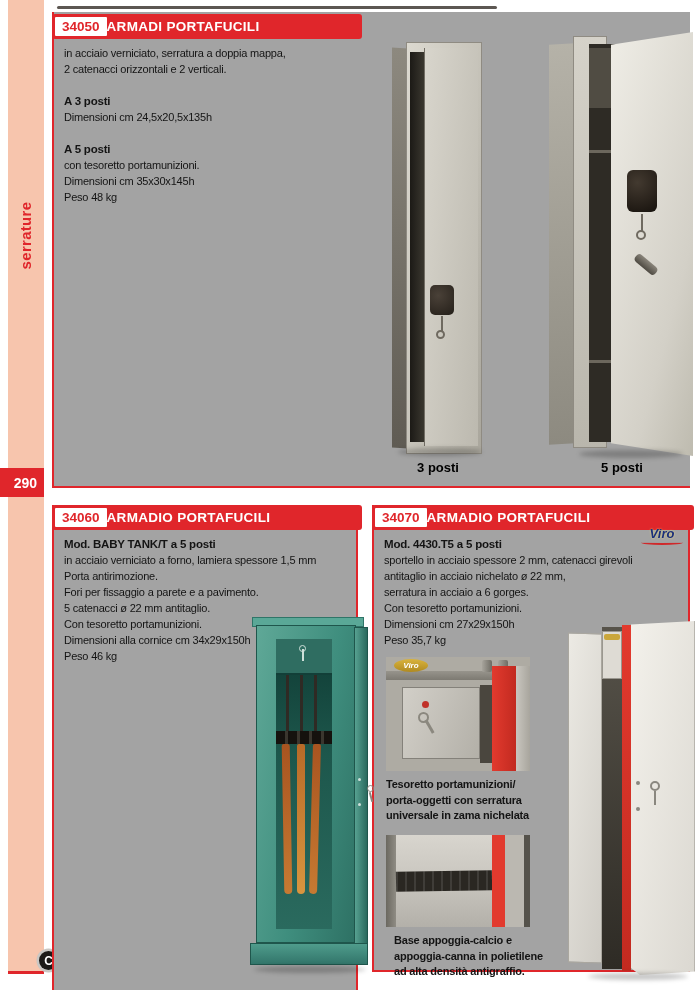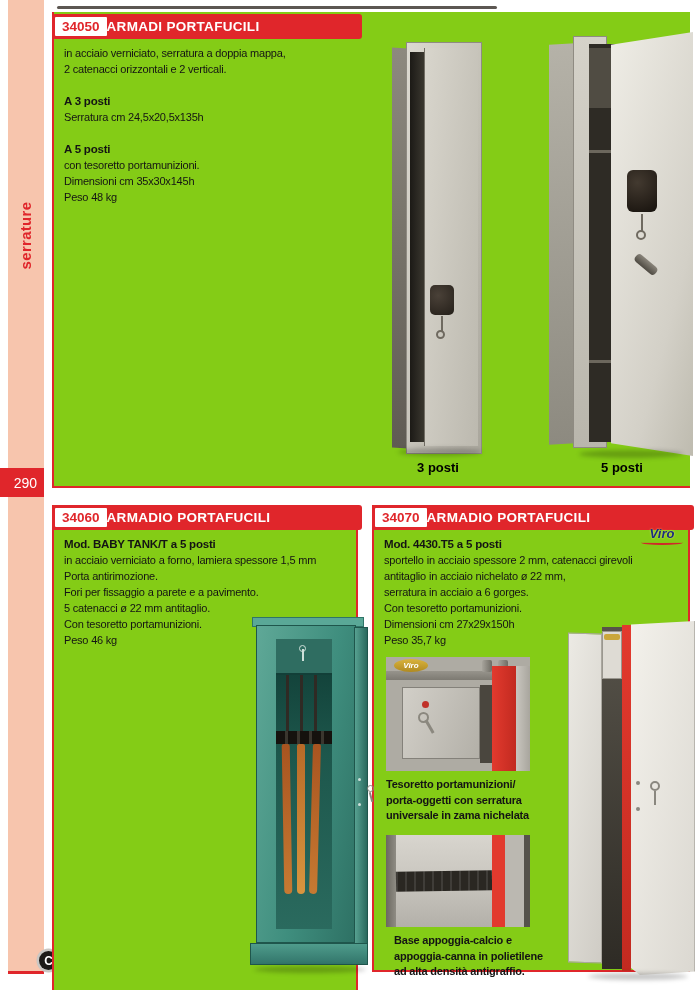--- a/index.html
+++ b/index.html
@@ -9,27 +9,27 @@
   }
   *{margin:0;padding:0;box-sizing:border-box;}
   html,body{background:#ffffff;}
   body{font-family:"Liberation Sans",sans-serif;color:var(--ink);}
   .page{position:relative;width:700px;height:990px;background:#fff;overflow:hidden;}
 
   
   .pink-band{position:absolute;left:8px;top:0;width:36px;height:974px;background:var(--pink);border-bottom:3px solid var(--red);}
   .side-label-wrap{position:absolute;left:8px;top:180px;width:36px;height:110px;display:flex;align-items:center;justify-content:center;}
   .side-label{transform:rotate(-90deg);white-space:nowrap;color:var(--red);font-weight:bold;font-size:15px;letter-spacing:.3px;}
-  .page-badge{position:absolute;left:0;top:468px;width:44px;height:29px;background:var(--red);color:#fff;font-weight:normal;font-size:14px;display:flex;align-items:center;justify-content:flex-end;padding-right:7px;}
+  .page-badge{position:absolute;left:0;top:468px;width:44px;height:29px;background:var(--red);color:#fff;font-weight:bold;font-size:14px;display:flex;align-items:center;justify-content:flex-end;padding-right:7px;}
   .brand-mark{position:absolute;left:39px;top:951px;width:19px;height:19px;border-radius:50%;background:#1c1a18;color:#fff;font-weight:bold;font-size:12px;display:flex;align-items:center;justify-content:center;box-shadow:0 0 0 2.5px #c9c7c4,0 0 3px rgba(0,0,0,.4);}
 
   .top-artifact{position:absolute;left:57px;top:6px;width:440px;height:3px;background:#3f3a34;opacity:.85;border-radius:2px;}
 
   
-  .sec{position:absolute;background:#84cc16;}
+  .sec{position:absolute;background:#a3a3a3;}
   .sec-34050{left:52px;top:12px;width:638px;height:476px;border-left:2px solid var(--red);border-bottom:2px solid var(--red);}
   .sec-34060{left:52px;top:505px;width:306px;height:570px;border-left:2px solid var(--red);border-right:2px solid var(--red);border-bottom:2px solid var(--red);}
   .sec-34070{left:372px;top:505px;width:318px;height:467px;border-left:2px solid var(--red);border-right:2px solid var(--red);border-bottom:2px solid var(--red);}
 
   .bar{position:absolute;top:0;left:-2px;height:25px;background:var(--red);border-radius:3px;display:flex;align-items:center;z-index:3;}
   .bar.w310{width:310px;top:2px;}
   .bar.full60{width:310px;}
   .bar.full70{width:322px;}
   .code-box{background:#fff;color:var(--red);font-weight:bold;font-size:13.5px;height:19px;line-height:19px;padding:0 7px;margin-left:3px;border-radius:1px;}
   .bar-title{color:#fff;font-weight:bold;font-size:13.5px;letter-spacing:.3px;}
@@ -152,21 +152,21 @@
   <section class="sec sec-34050">
     <div class="bar w310">
       <span class="code-box">34050</span>
       <span class="bar-title">ARMADI PORTAFUCILI</span>
     </div>
     <div class="textblock" style="left:10px;top:33px;">
         <div class="tline">in acciaio verniciato, serratura a doppia mappa,</div>
         <div class="tline">2 catenacci orizzontali e 2 verticali.</div>
         <div class="tline spacer"></div>
         <div class="tline bold">A 3 posti</div>
-        <div class="tline">Serratura cm 24,5x20,5x135h</div>
+        <div class="tline">Dimensioni cm 24,5x20,5x135h</div>
         <div class="tline spacer"></div>
         <div class="tline bold">A 5 posti</div>
         <div class="tline">con tesoretto portamunizioni.</div>
         <div class="tline">Dimensioni cm 35x30x145h</div>
         <div class="tline">Peso 48 kg</div>
       </div>
 
     <div class="photo safe3">
       <div class="side"></div>
       <div class="front"></div>
@@ -201,20 +201,21 @@
       <span class="code-box">34060</span>
       <span class="bar-title">ARMADIO PORTAFUCILI</span>
     </div>
     <div class="textblock" style="left:10px;top:31px;">
         <div class="tline bold">Mod. BABY TANK/T a 5 posti</div>
         <div class="tline">in acciaio verniciato a forno, lamiera spessore 1,5 mm</div>
         <div class="tline">Porta antirimozione.</div>
         <div class="tline">Fori per fissaggio a parete e a pavimento.</div>
         <div class="tline">5 catenacci ø 22 mm antitaglio.</div>
         <div class="tline">Con tesoretto portamunizioni.</div>
+        <div class="tline">Dimensioni alla cornice cm 34x29x150h</div>
         <div class="tline">Peso 46 kg</div>
       </div>
 
     <div class="photo cab">
       <div class="cornice"></div>
       <div class="body"></div>
       <div class="interior"></div>
       <div class="tesor"></div>
       <div class="tkeybow"></div>
       <div class="tkey"></div>

